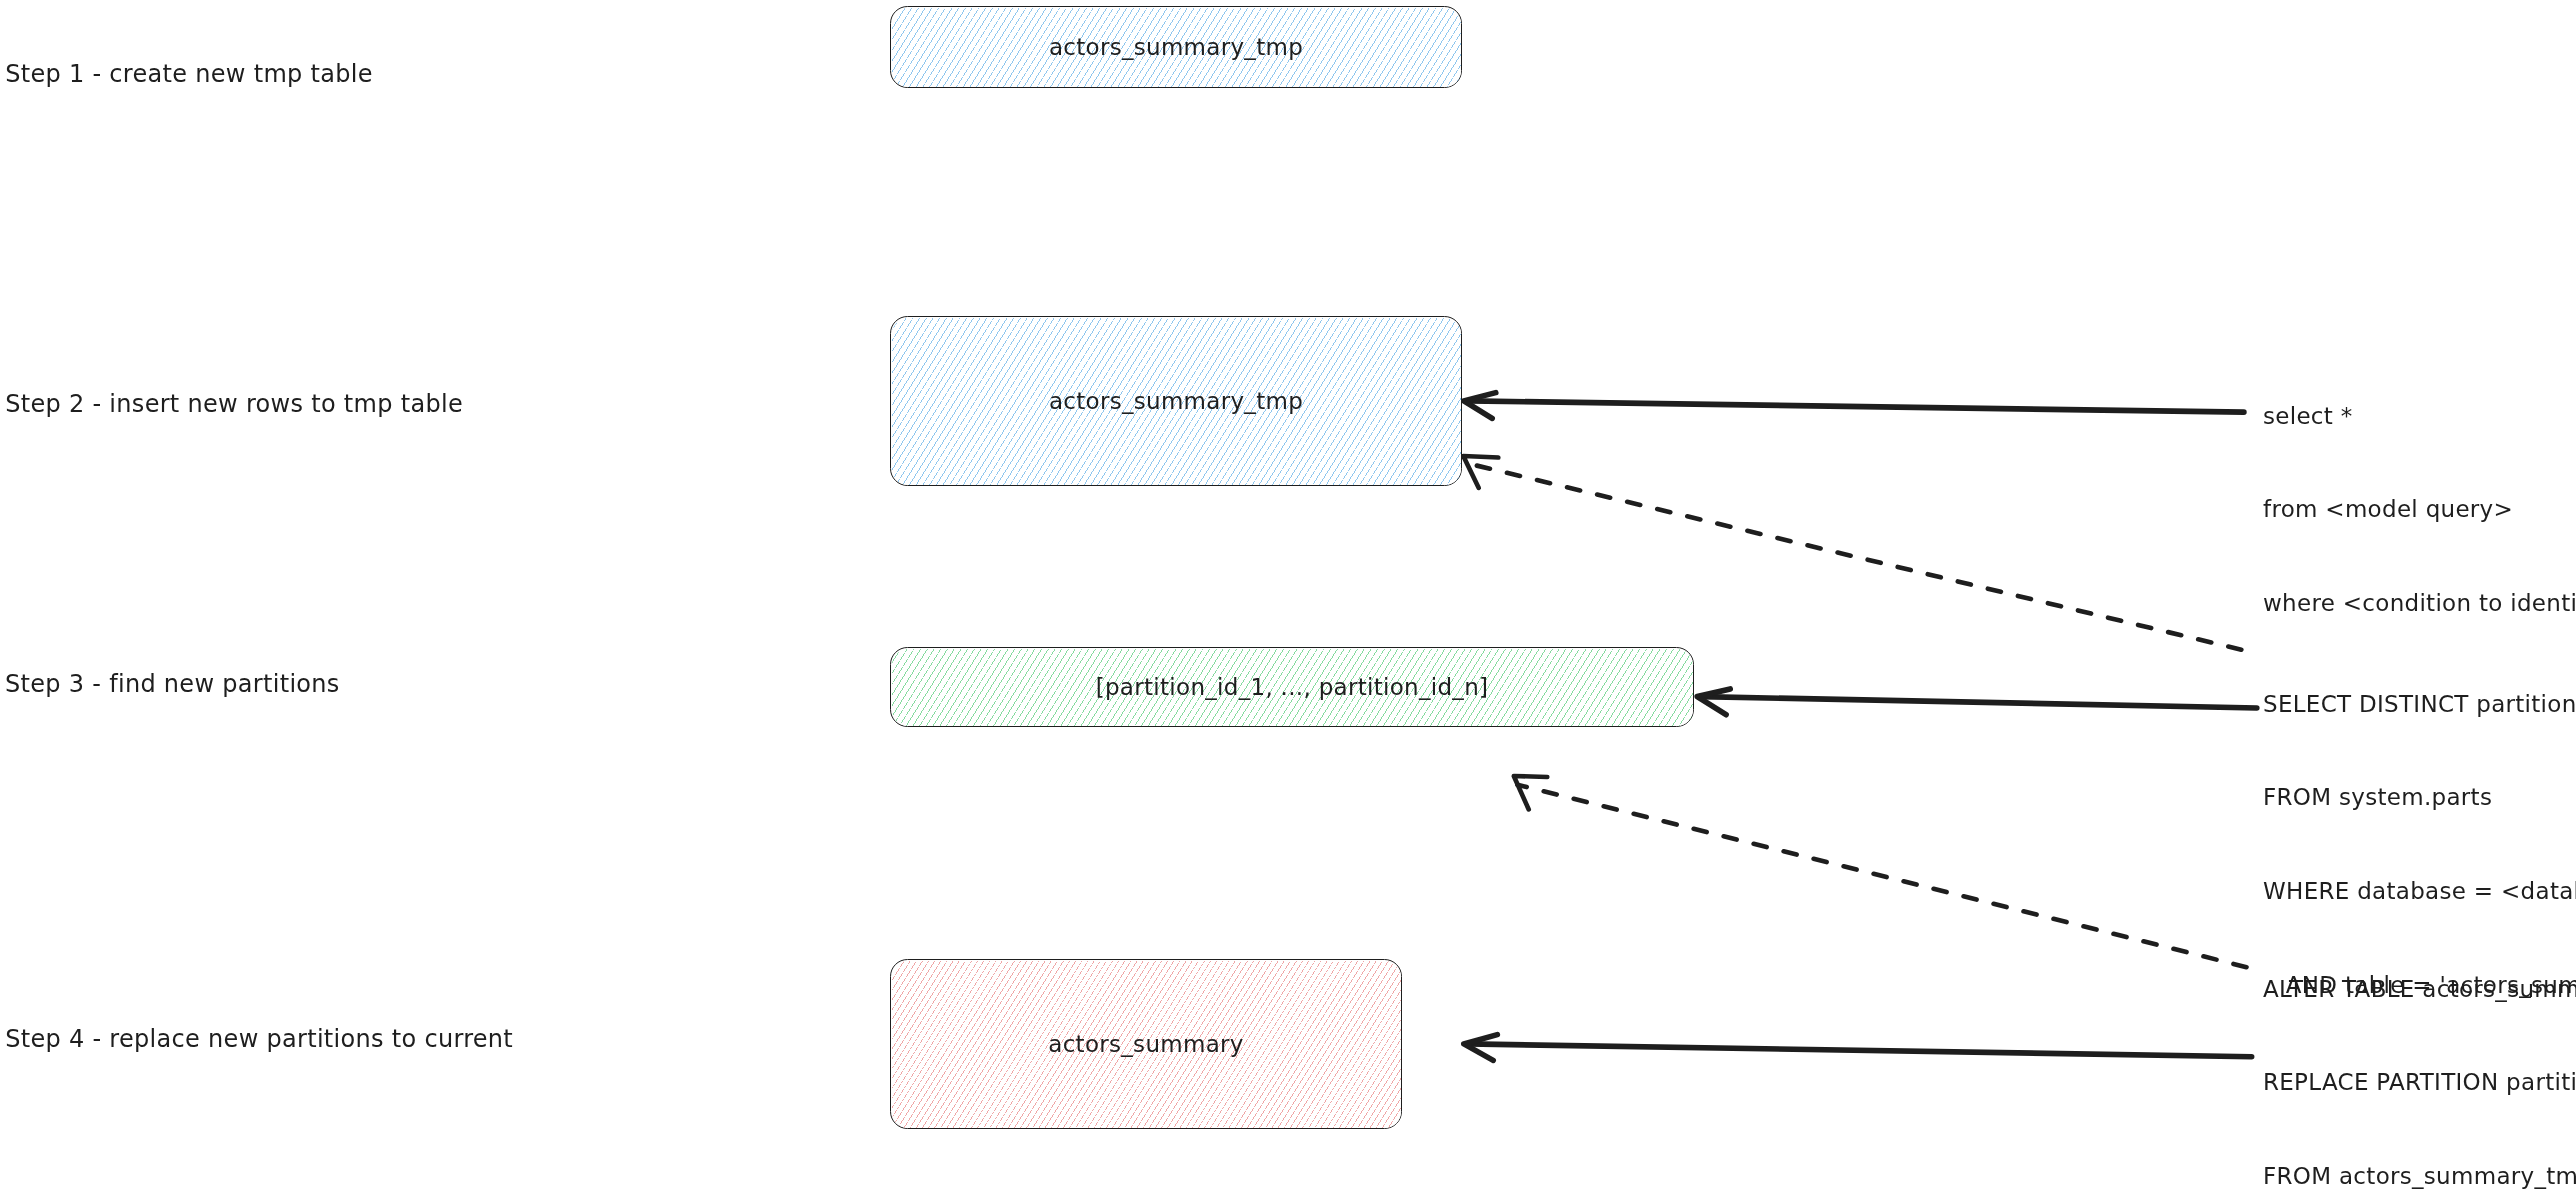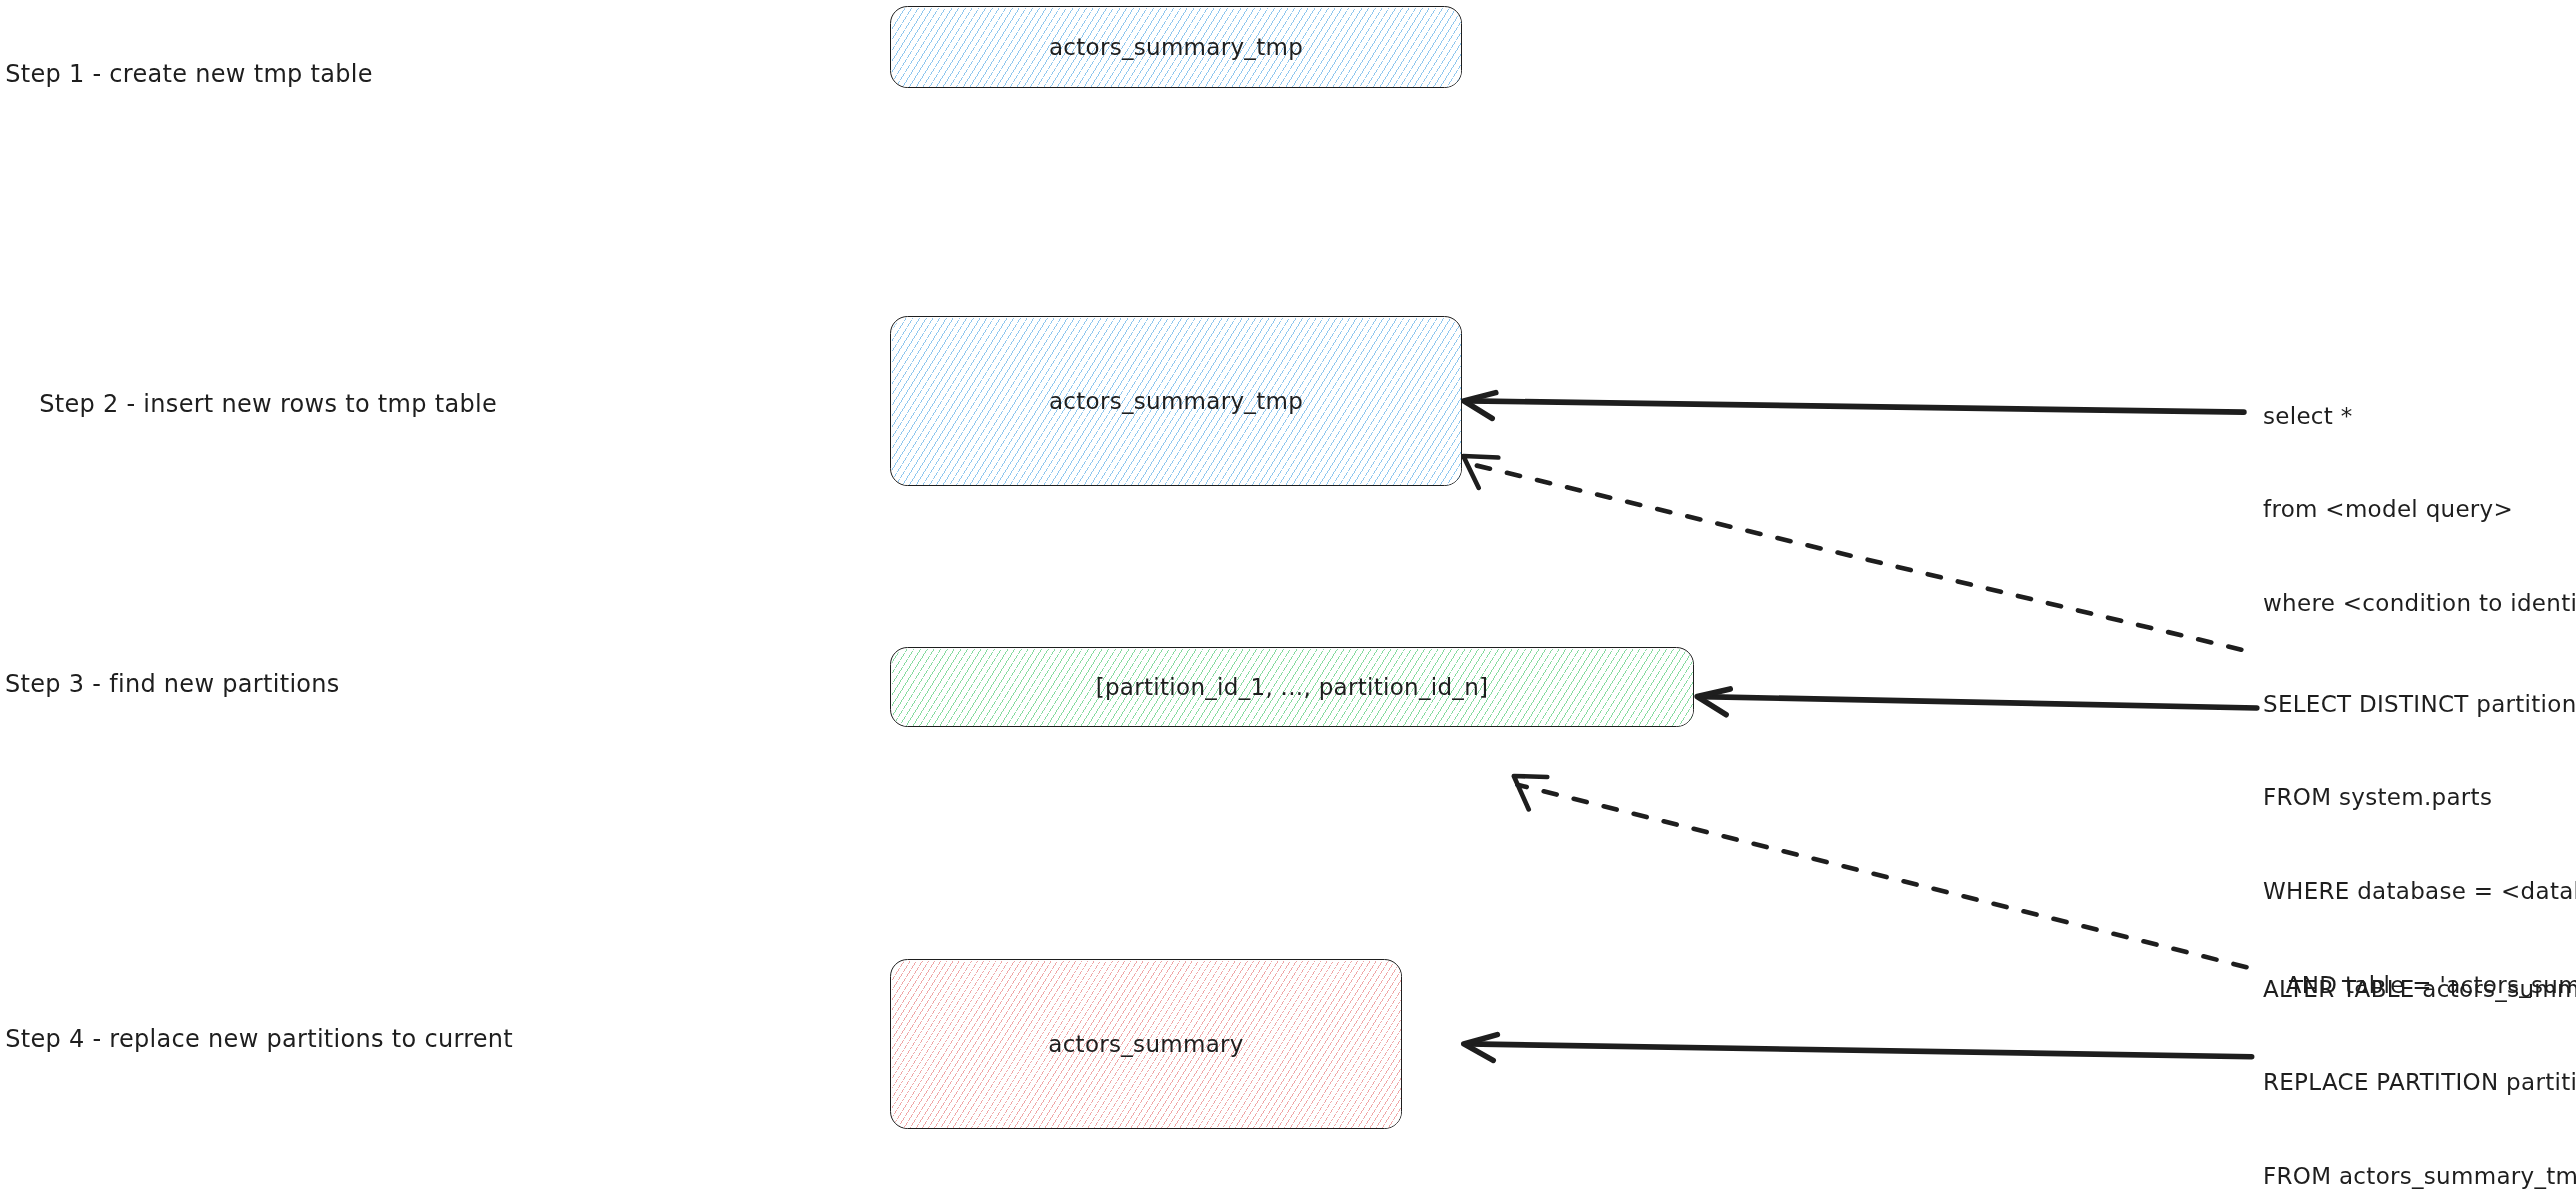--- a/index.html
+++ b/index.html
@@ -98,21 +98,21 @@
     z-index: 2;
     pointer-events: none;
   }
 </style>
 </head>
 <body>
 
 <div id="canvas">
 
   <div class="step-label hand" style="left:5.2px; top:19px;margin-top:40px;">Step 1 - create new tmp table</div>
-  <div class="step-label hand" style="left:5.2px; top:389px;margin-left:34px;">Step 2 - insert new rows to tmp table</div>
+  <div class="step-label hand" style="left:5.2px; top:389px;">Step 2 - insert new rows to tmp table</div>
   <div class="step-label hand" style="left:5px; top:669px;text-align:center;">Step 3 - find new partitions</div>
   <div class="step-label hand" style="left:5.2px; top:1024px;text-align:center;">Step 4 - replace new partitions to current</div>
 
   <div class="node" style="left:890px; top:6.2px; width:572px; height:82px;">
     <span class="hatch hatch-blue"></span>
     <span class="node-label hand">actors_summary_tmp</span>
   </div>
 
   <div class="node" style="left:890px; top:316px; width:572px; height:170px;">
     <span class="hatch hatch-blue"></span>

